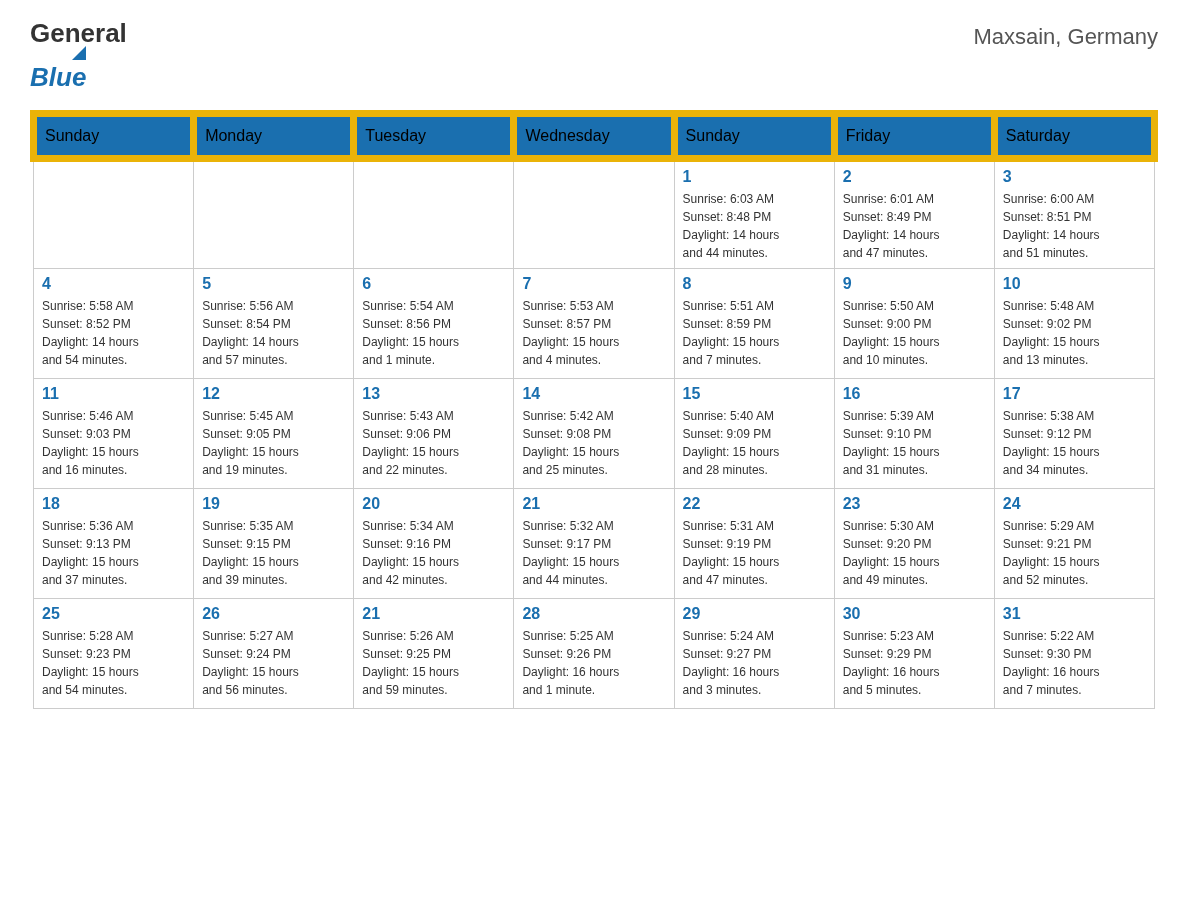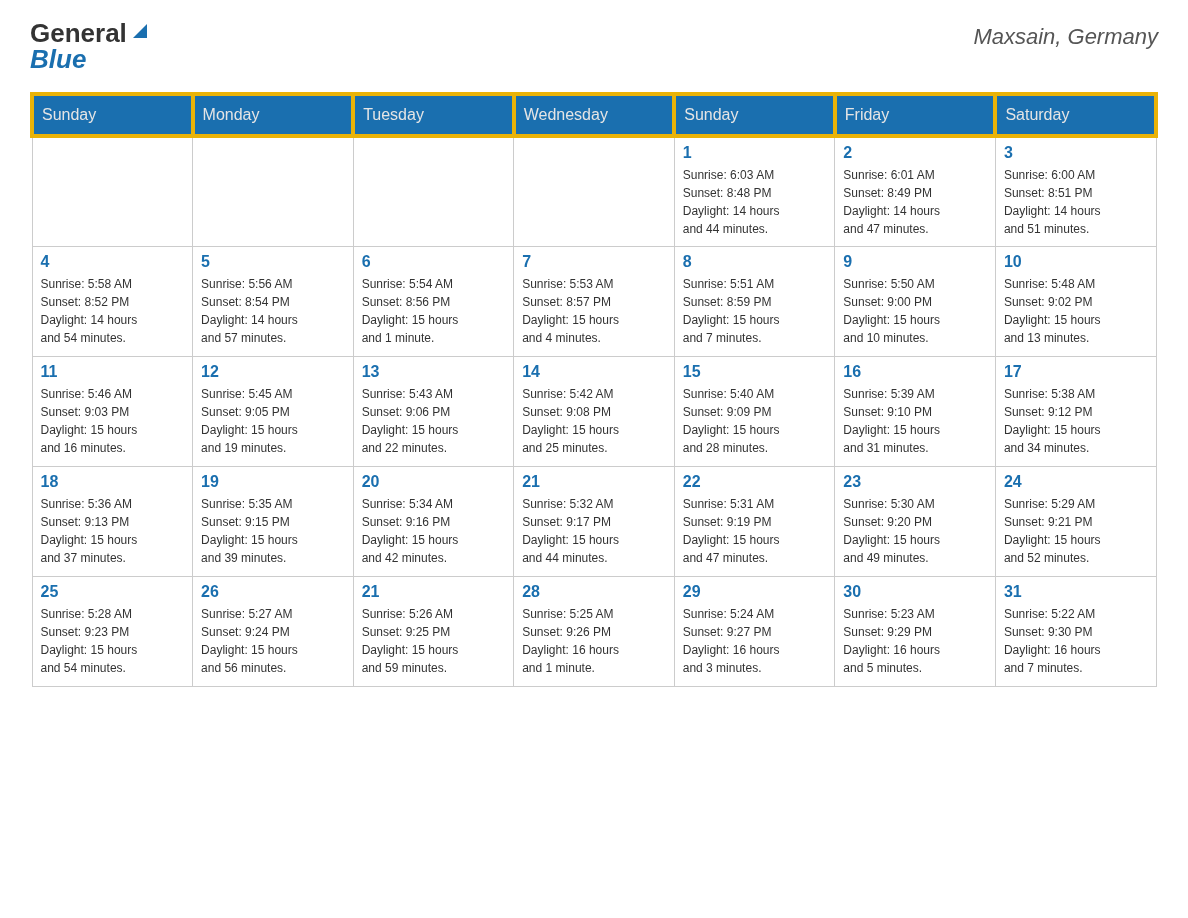--- a/index.html
+++ b/index.html
@@ -31,49 +31,49 @@
     .logo-blue {
       font-size: 26px;
       font-weight: bold;
       color: #1a6faf;
       line-height: 1;
       font-style: italic;
     }
     .logo-line {
       display: flex;
       align-items: center;
+      flex-direction: column;
     }
     .title-section {
       text-align: right;
     }
     .month-year {
       font-size: 52px;
       color: #333;
       font-weight: normal;
       line-height: 1.1;
     }
     .location {
       font-size: 22px;
       color: #555;
       margin-top: 4px;
-      font-style: italic;
     }
     .calendar-table {
       width: 100%;
       border-collapse: collapse;
       table-layout: fixed;
     }
     .calendar-table th {
       background-color: #1a6faf;
-      color: #e5e5e5;
+      color: #000000;
       padding: 10px 8px;
       font-size: 16px;
       font-weight: normal;
       text-align: left;
-      border: 4px solid #eab308;
+      border: 7px solid #eab308;
     }
     .calendar-table td {
       border: 1px solid #ccc;
       vertical-align: top;
       padding: 6px 8px;
       height: 110px;
       font-size: 13px;
       color: #333;
     }
     .day-number {

